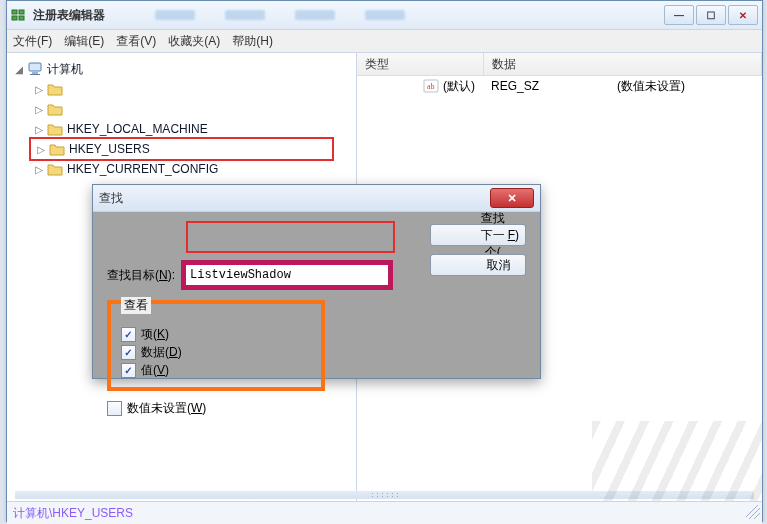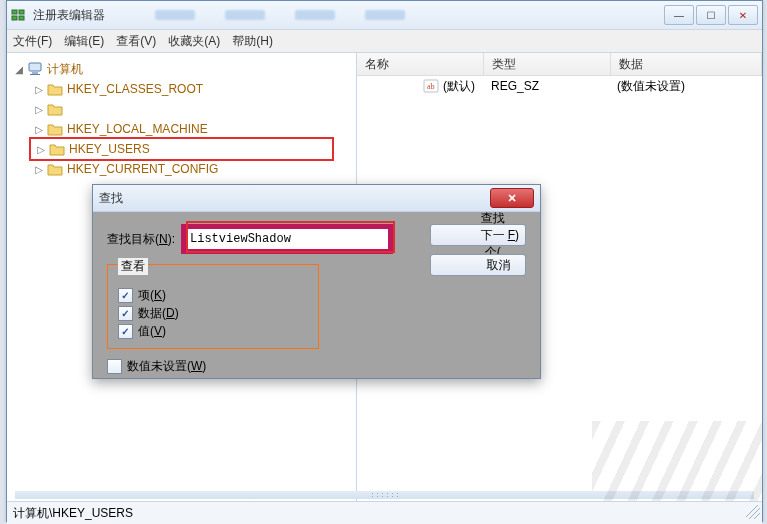--- a/index.html
+++ b/index.html
@@ -23,20 +23,21 @@
   background: linear-gradient(#e8eef6, #d9e4f1);
   box-shadow: 0 0 4px rgba(0,0,0,.15);
 }
 .titlebar {
   height: 28px;
   display: flex;
   align-items: center;
   padding: 0 4px;
   background: linear-gradient(#f2f7fd, #e1ebf7);
   border-bottom: 1px solid #c9d7e7;
+  font-weight: bold;
 }
 .titlebar .app-icon { width:16px; height:16px; margin-right:6px; display:inline-block;}
 .titlebar .title { flex: 0 0 auto; color:#333; font-size:12px;}
 .titlebar .blurred { flex:1; display:flex; gap:30px; margin-left:50px; opacity:.55;}
 .titlebar .blurred span { width:40px; height:10px; background:#9ec1e6; border-radius:2px; filter:blur(1px);}
 .win-controls { display:flex; gap:2px; margin-left:auto;}
 .win-btn {
   width: 28px; height: 18px;
   border: 1px solid #a5b9d0;
   background: linear-gradient(#f4f9ff,#d9e7f5);
@@ -64,40 +65,40 @@
   width: 345px;
   border-right: 1px solid #c9d7e7;
   padding: 6px 2px;
   overflow:auto;
   background:#fff;
 }
 .tree-item { display:flex; align-items:center; height:20px; white-space:nowrap;}
 .tree-toggle { width:12px; text-align:center; color:#777; font-size:10px; margin-right:2px;}
 .folder-icon { width:16px; height:14px; margin-right:4px; display:inline-block;}
 .computer-icon { width:16px; height:16px; margin-right:4px;}
-.tree-label { color:#a16207;}
+.tree-label { color:#0f172a;}
 .indent-0 { padding-left: 4px;}
 .indent-1 { padding-left: 24px;}
 .highlight-row { border: 2px solid #e32e2e; margin: -2px 20px -2px 20px; padding-left: 2px;}
 .list-pane { flex:1; background:#fff;}
 .list-header { display:flex; height:22px; border-bottom:1px solid #ddd; background:linear-gradient(#f8f8f8,#eee);}
 .list-header div { padding:3px 8px; border-right:1px solid #ddd; color:#333; font-size:12px;}
 .col-name { width:110px;}
 .col-type { width:110px;}
 .col-data { flex:1;}
 .list-row { display:flex; height:20px; align-items:center;}
 .list-row div { padding:0 8px;justify-content:flex-end;}
 .val-icon { width:16px; height:14px; margin-right:4px; display:inline-block;}
 .statusbar {
   height:22px;
   border-top:1px solid #c9d7e7;
   background:#f2f6fb;
   display:flex; align-items:center;
   padding-left:6px;
-  color:#000000;
+  color:#8b5cf6;
 }
 .gripper-band { position:absolute; bottom:22px; left:8px; right:8px; height:8px; background:linear-gradient(#e3ecf6,#d6e2f0);}
 .gripper-band .grip { position:absolute; left:50%; top:1px; width:30px; height:6px; transform:translateX(-50%);
   background-image: radial-gradient(circle, #95a9c0 1px, transparent 1px);
   background-size: 5px 3px;
 }
 
 
 .dialog {
   position:absolute;
@@ -118,21 +119,21 @@
 .dialog-close {
   margin-left:auto;
   width: 42px; height:18px;
   background: linear-gradient(#e47171,#c53030);
   border:1px solid #9a2020;
   border-radius:3px;
   color:#fff; display:flex; align-items:center; justify-content:center;
   font-size:11px; font-weight:bold;
 }
 .dialog-body { padding: 12px 14px 10px 14px; position:relative;}
-.find-row { display:flex; align-items:center; gap:6px; margin-bottom:10px;}
+.find-row { display:flex; align-items:center; gap:6px; margin-bottom:10px;margin-top:36px;}
 .find-label { white-space:nowrap;}
 .mnemonic { text-decoration:underline;}
 .find-input {
   width: 194px; height:20px;
   border:5px solid #be185d;
   background:#fff;
   font-family:"Courier New",monospace;
   font-size:12px;
   padding: 0 4px;
 }
@@ -140,21 +141,21 @@
 .dlg-btns { position:absolute; right:14px; top:12px; display:flex; flex-direction:column; gap:8px;}
 .dlg-btn {
   width: 96px; height:22px;
   border:1px solid #8b99ab;
   background: linear-gradient(#f6f9fd,#e1e9f3);
   border-radius:3px;
   font-size:12px;
   display:flex; align-items:center; justify-content:center;padding-left:47px;
 }
 .fieldset {
-  border:1px solid #f97316;
+  border:4px solid #f97316;
   padding: 6px 10px 8px 10px;
   width: 190px;
   margin-top: 3px;
 }
 .fieldset-legend { position:relative; top:-13px; background:#f0f0f0; padding:0 3px; display:inline-block; margin-bottom:-10px;}
 .chk-row { display:flex; align-items:center; gap:5px; height:18px;}
 .chk { width:13px; height:13px; border:1px solid #7a8aa0; background:linear-gradient(#fcfdff,#e7eef7); display:flex; align-items:center; justify-content:center; font-size:10px; color:#2a4aa0; font-weight:bold;}
 .chk.checked::after { content:"✓";}
 .match-row { margin-top:8px;}
 .resize-grip { position:absolute; right:2px; bottom:2px; width:14px; height:14px;
@@ -222,21 +223,20 @@
         <span class="tree-label">计算机</span>
       </div>
 
       <div class="tree-item indent-1">
         <span class="tree-toggle">▷</span>
         <span class="folder-icon">
             <svg width="16" height="14" viewBox="0 0 16 14">
               <path d="M1 3 h5 l1 2 h8 v8 h-14 z" fill="#f6d77a" stroke="#c9a437"></path>
             </svg>
           </span>
-        <span class="tree-label">HKEY_CLASSES_ROOT</span>
       </div>
       <div class="tree-item indent-1">
         <span class="tree-toggle">▷</span>
         <span class="folder-icon">
             <svg width="16" height="14" viewBox="0 0 16 14">
               <path d="M1 3 h5 l1 2 h8 v8 h-14 z" fill="#f6d77a" stroke="#c9a437"></path>
             </svg>
           </span>
       </div>
       <div class="tree-item indent-1">
@@ -265,21 +265,20 @@
             <svg width="16" height="14" viewBox="0 0 16 14">
               <path d="M1 3 h5 l1 2 h8 v8 h-14 z" fill="#f6d77a" stroke="#c9a437"></path>
             </svg>
           </span>
         <span class="tree-label">HKEY_CURRENT_CONFIG</span>
       </div>
     </div>
 
     <div class="list-pane">
       <div class="list-header">
-        <div class="col-name">名称</div>
         <div class="col-type">类型</div>
         <div class="col-data">数据</div>
       </div>
       <div class="list-row">
         <div class="col-name" style="display:flex;align-items:center;">
           <span class="val-icon">
               <svg width="16" height="14" viewBox="0 0 16 14">
                 <rect x="1" y="1" width="14" height="12" rx="1" fill="#fff" stroke="#b9c3cd"></rect>
                 <text x="4" y="10" font-size="8" fill="#d04a2a" font-family="Tahoma">ab</text>
               </svg>

